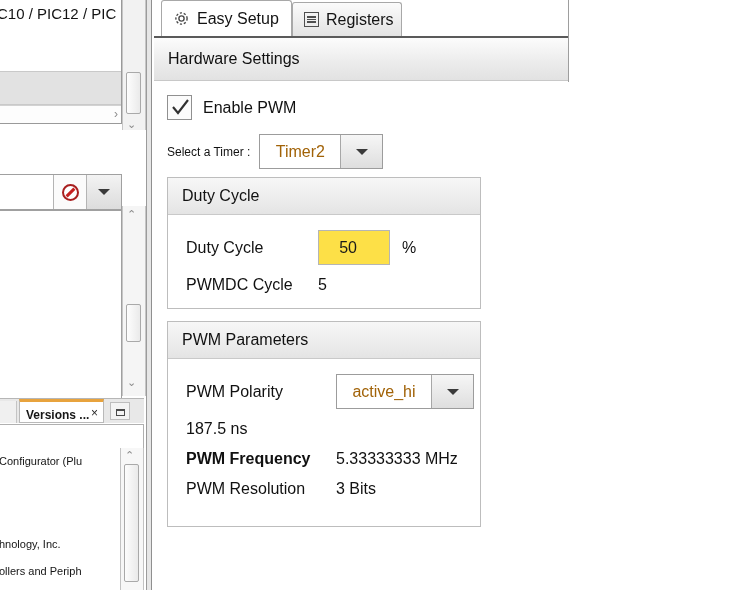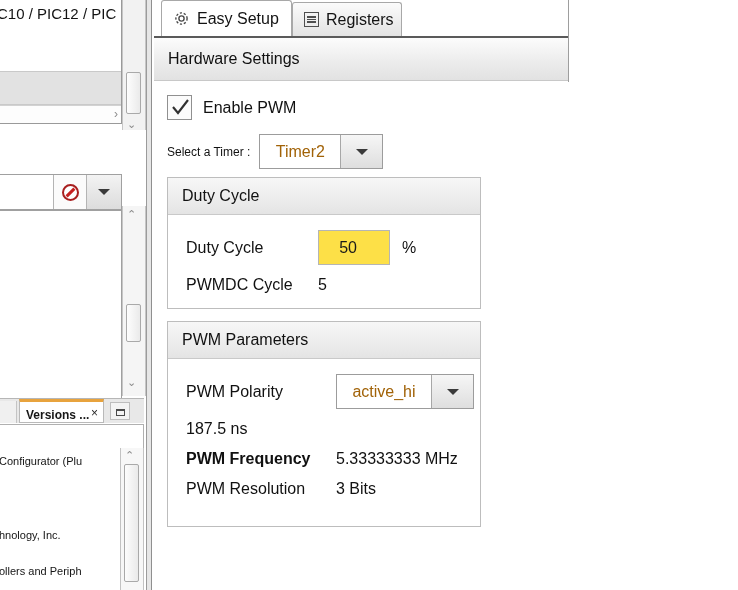--- a/index.html
+++ b/index.html
@@ -571,21 +571,21 @@
       <span>Versions ...</span>
       <span class="lp-tab-close">×</span>
     </div>
     <div class="lp-tab-min">
         <i></i>
       </div>
   </div>
 
   <div class="lp-bottom">
     <div class="lp-bottom-line" style="top:30px">Configurator (Plu</div>
-    <div class="lp-bottom-line" style="top:104px">hnology, Inc.</div>
+    <div class="lp-bottom-line" style="top:113px">hnology, Inc.</div>
     <div class="lp-bottom-line" style="top:140px">ollers and Periph</div>
   </div>
 
   <div class="lp-vscroll-c">
     <div class="up">⌃</div>
     <div class="thumb"></div>
   </div>
 </div>
 
 <div class="left-edge"></div>

